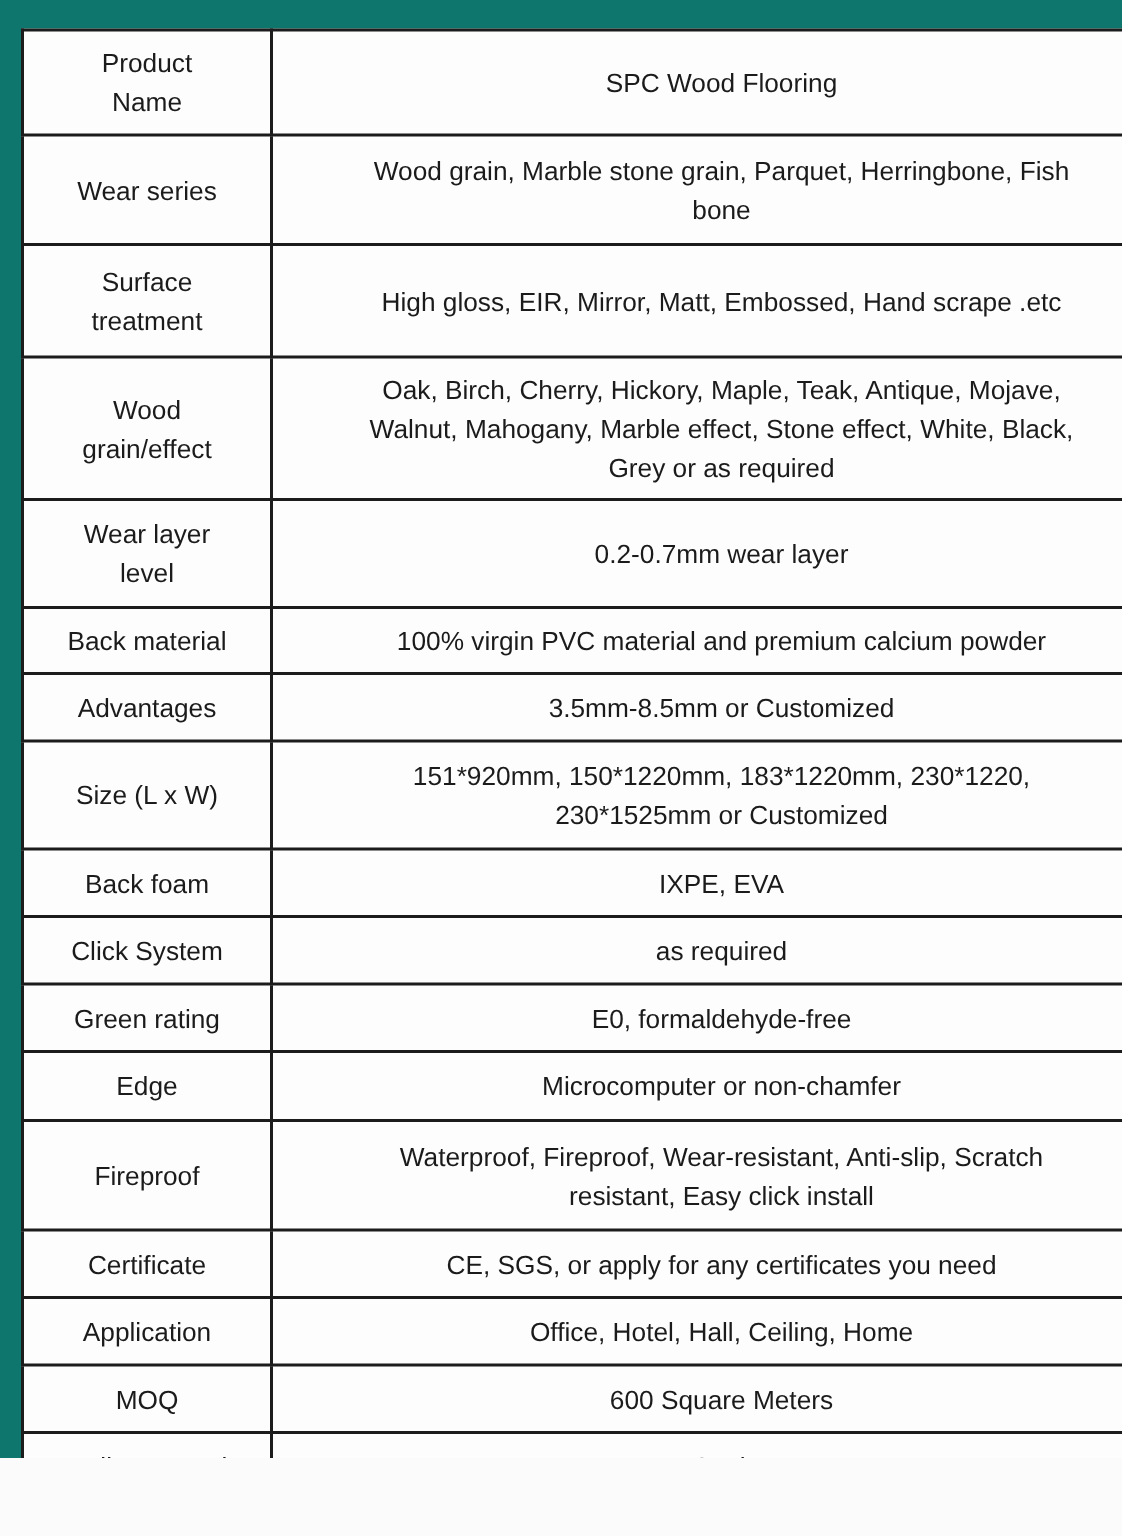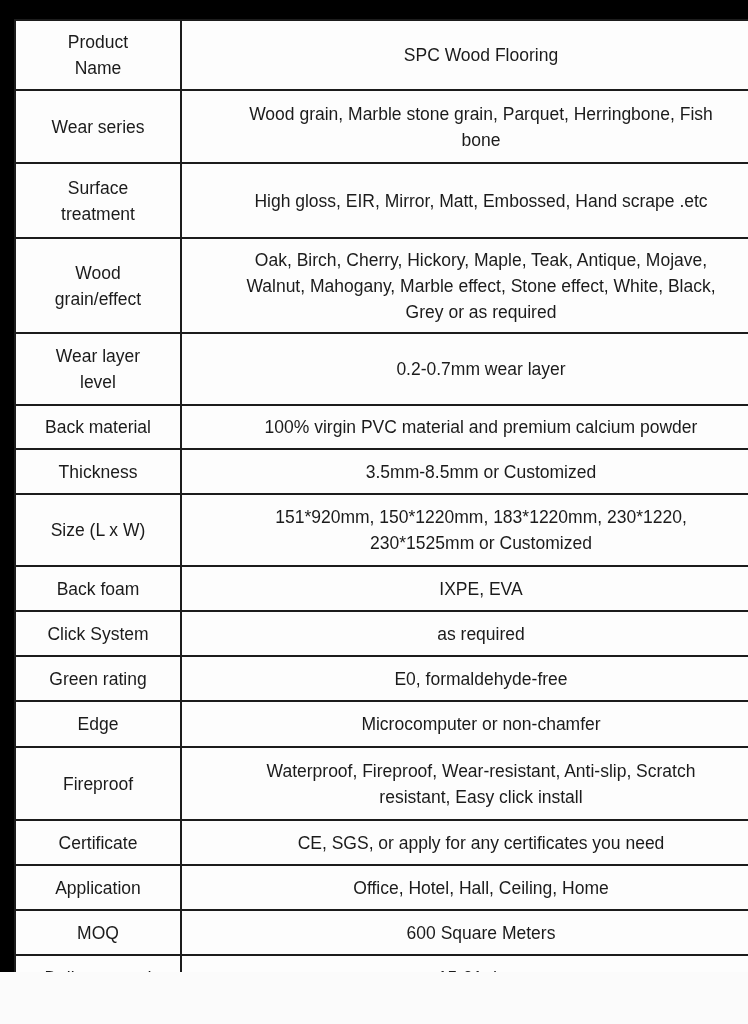--- a/index.html
+++ b/index.html
@@ -5,21 +5,21 @@
   html, body {
     margin: 0;
     padding: 0;
     background: #fbfbfb;
     font-family: "Liberation Sans", "DejaVu Sans", sans-serif;
   }
   .page {
     position: relative;
     width: 748px;
     height: 972px;
-    background: #000000;
+    background: #0f766e;
     overflow: hidden;
   }
   table.spec-table {
     position: absolute;
     left: 14px;
     top: 19px;
     width: 722px;
     border-collapse: collapse;
     table-layout: fixed;
     background: #fdfdfd;
@@ -72,21 +72,21 @@
       <tr style="height:72px;">
         <td class="label-cell">Wear layer
 level</td>
         <td class="value-cell">0.2-0.7mm wear layer</td>
       </tr>
       <tr style="height:44px;">
         <td class="label-cell">Back material</td>
         <td class="value-cell">100% virgin PVC material and premium calcium powder</td>
       </tr>
       <tr style="height:45px;">
-        <td class="label-cell">Thickness</td>
+        <td class="label-cell">Advantages</td>
         <td class="value-cell">3.5mm-8.5mm or Customized</td>
       </tr>
       <tr style="height:72px;">
         <td class="label-cell">Size (L x W)</td>
         <td class="value-cell">151*920mm, 150*1220mm, 183*1220mm, 230*1220,
 230*1525mm or Customized</td>
       </tr>
       <tr style="height:45px;">
         <td class="label-cell">Back foam</td>
         <td class="value-cell">IXPE, EVA</td>

